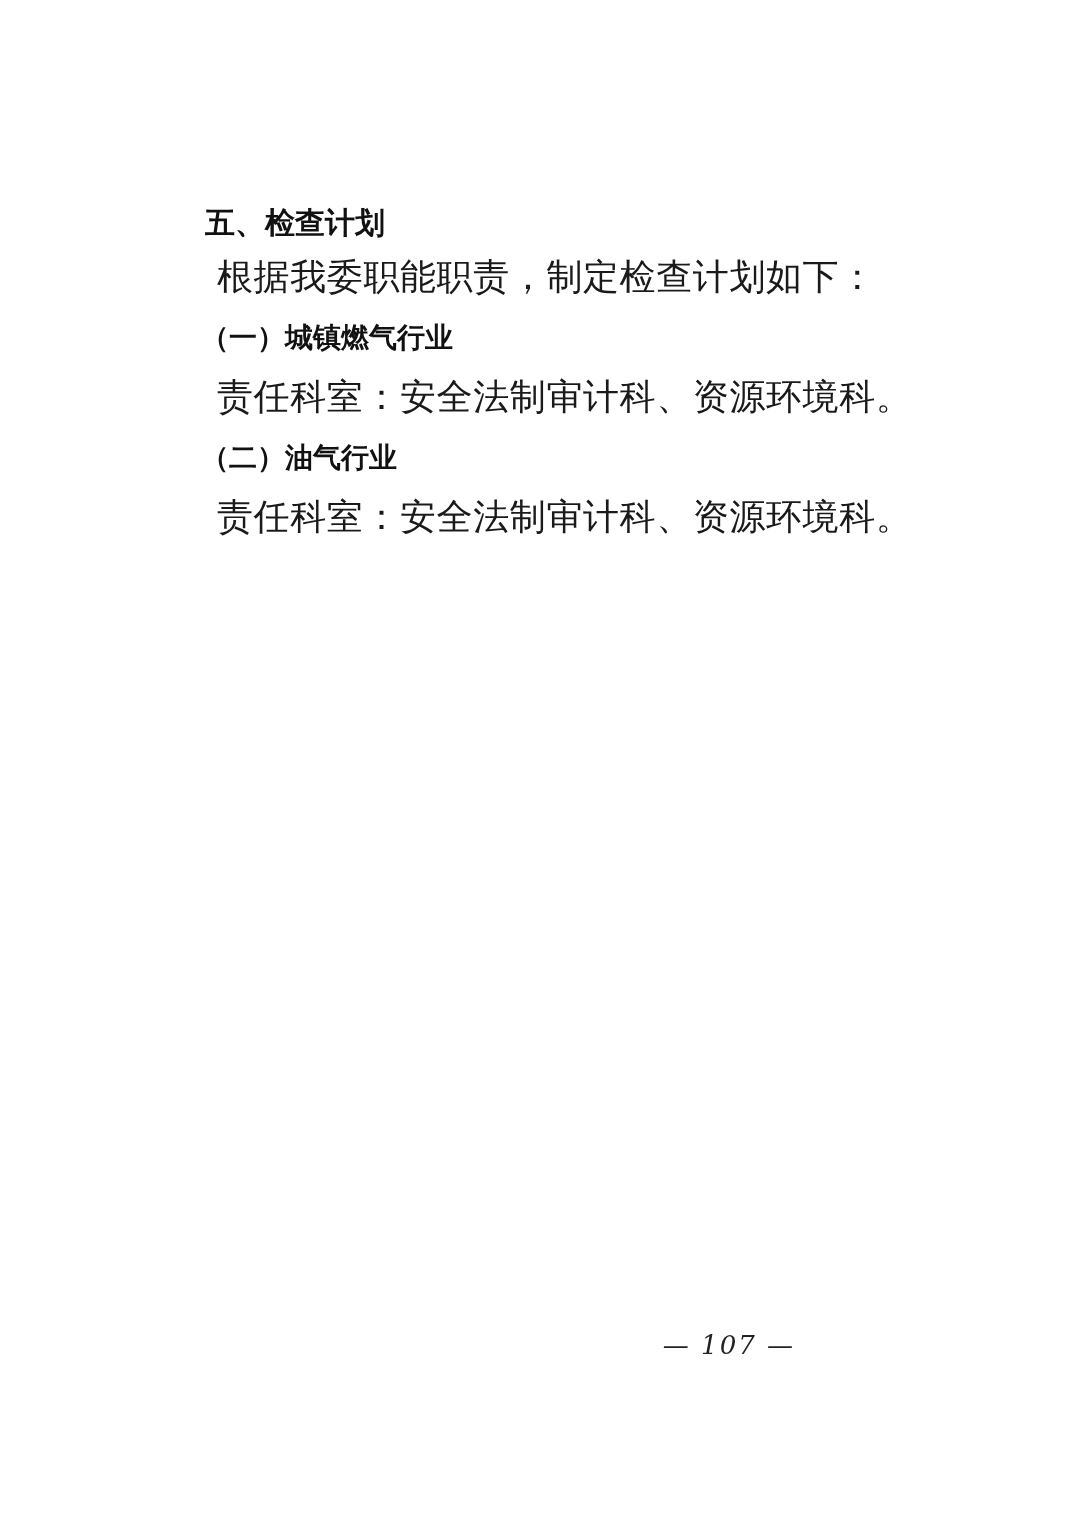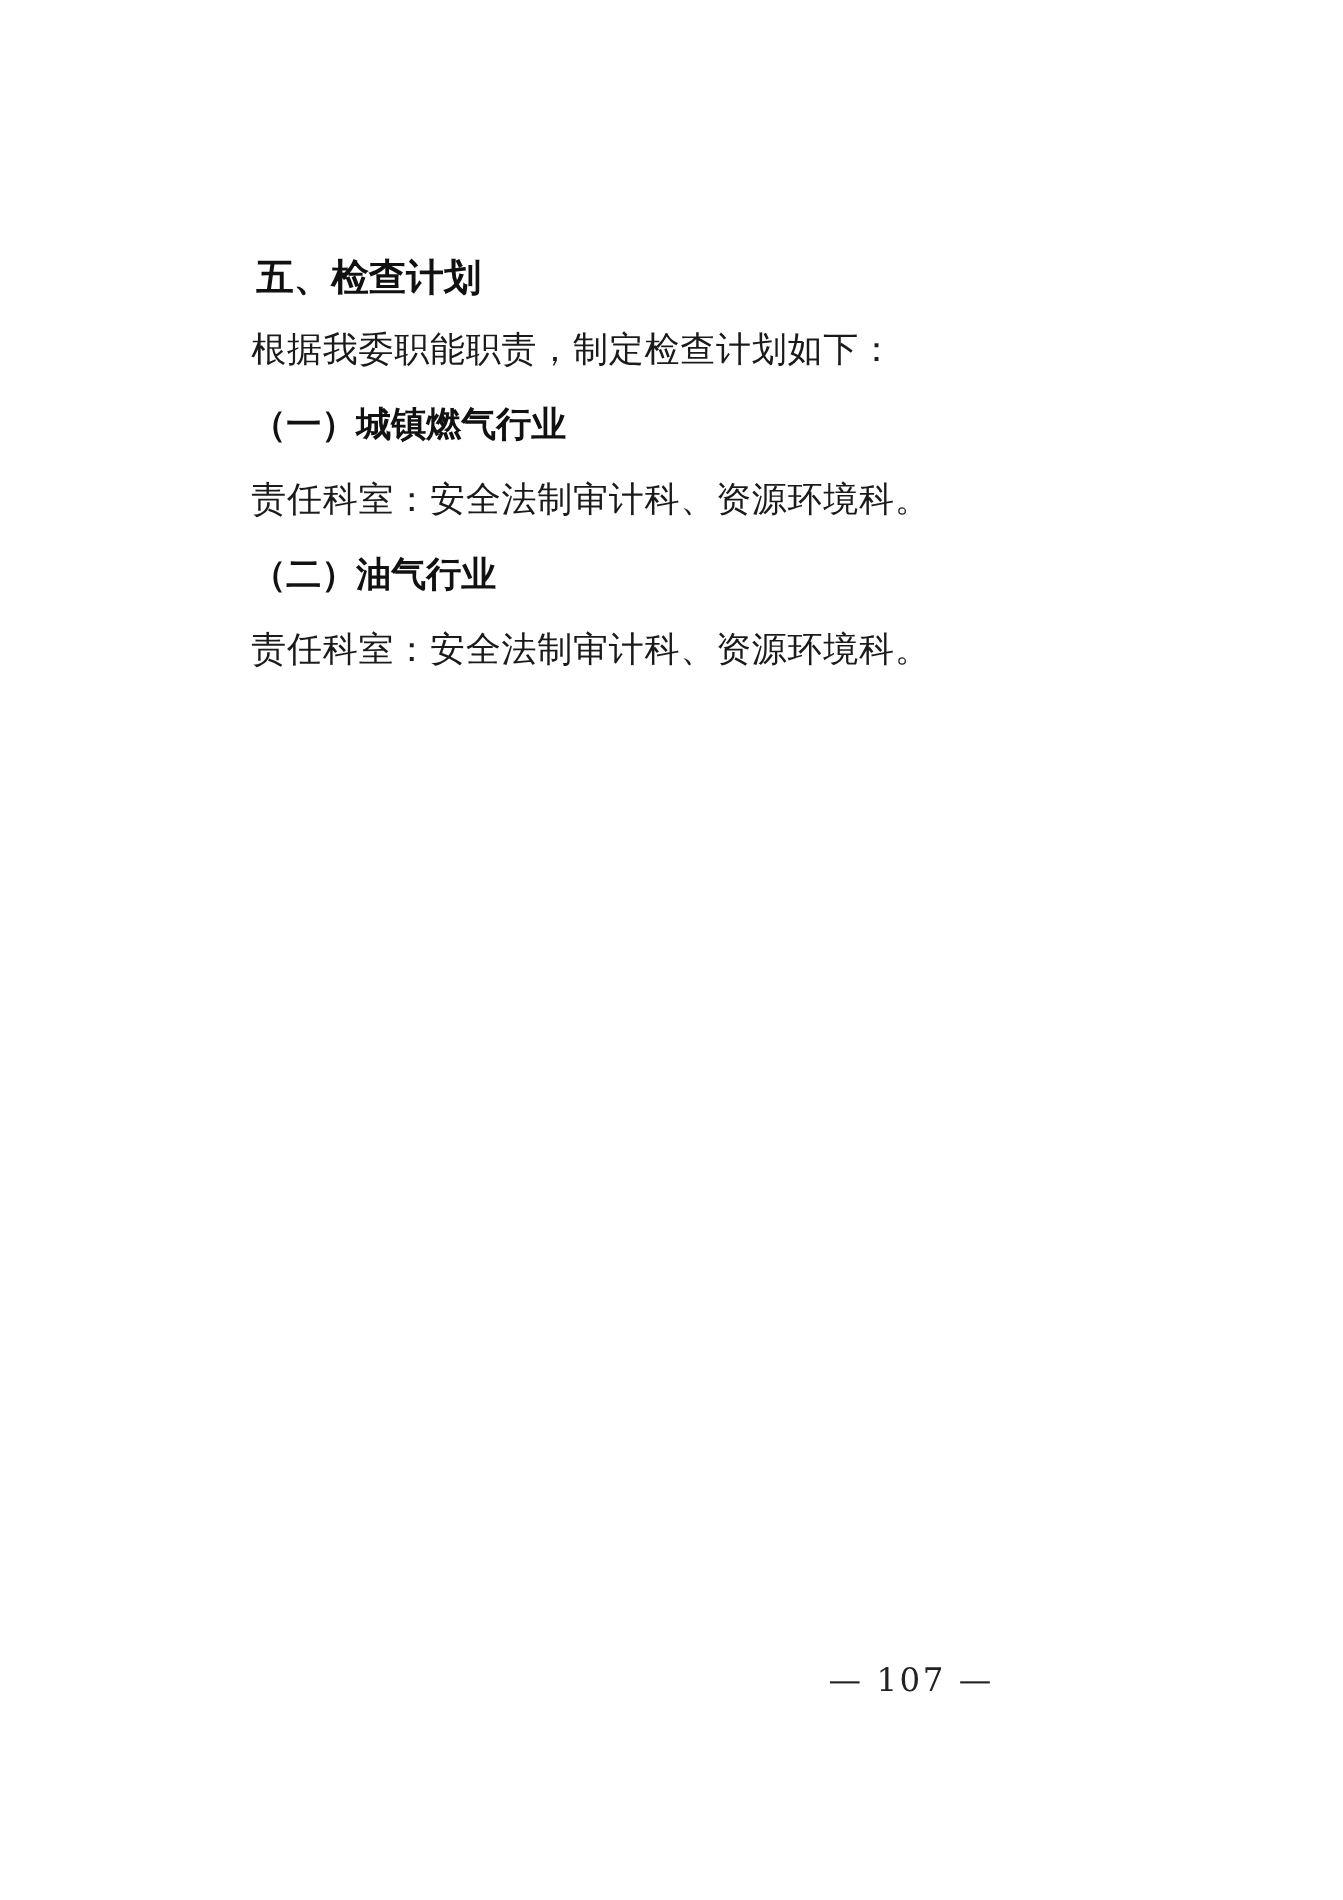--- a/index.html
+++ b/index.html
@@ -27,46 +27,47 @@
     font-family: "DejaVu Sans", sans-serif;
     font-weight: 700;
     font-size: 30px;
     line-height: 53px;
     text-indent: 2em;
     color: #111111;
     text-align: left;
   }
   .doc-h2 {
     margin: 7px 0 7px 0;
-    font-family: Liberation Sans, sans-serif;
+    font-family: Liberation Mono, monospace;
     font-weight: 700;
     font-size: 28px;
     line-height: 53px;
     text-indent: 2em;
     color: #111111;
     text-align: left;
   }
   .doc-p {
     margin: 0;
-    font-family: Liberation Sans, sans-serif;
-    font-size: 28px;
+    font-family: Liberation Mono, monospace;
+    font-size: 36px;
     line-height: 53px;
     letter-spacing: 0.6px;
     text-indent: 2em;
     color: #1a1a1a;
     text-align: justify;
   }
   .page-number {
     position: absolute;
     right: 134px;
     top: 1330px;
     font-family: "DejaVu Serif", serif;
     font-size: 26px;
     letter-spacing: 2px;
     color: #222222;
+    font-style: italic;
   }
 </style>
 </head>
 <body>
 
 <div class="page">
   <div class="content">
     <h2 class="doc-h1">五、检查计划</h2>
     <p class="doc-p">根据我委职能职责，制定检查计划如下：</p>
     <h3 class="doc-h2">（一）城镇燃气行业</h3>

